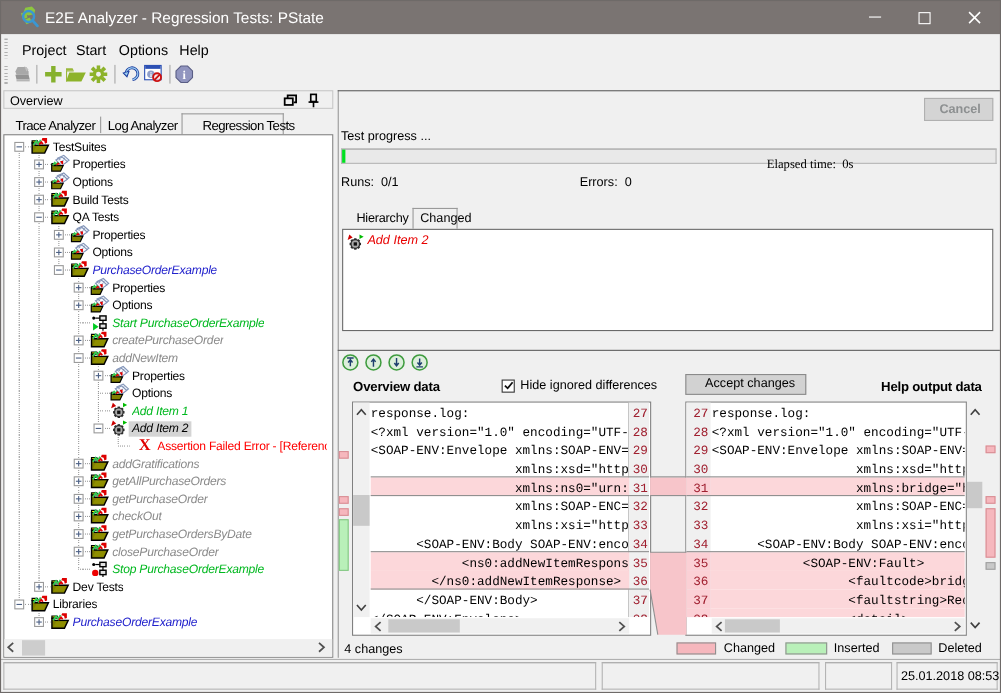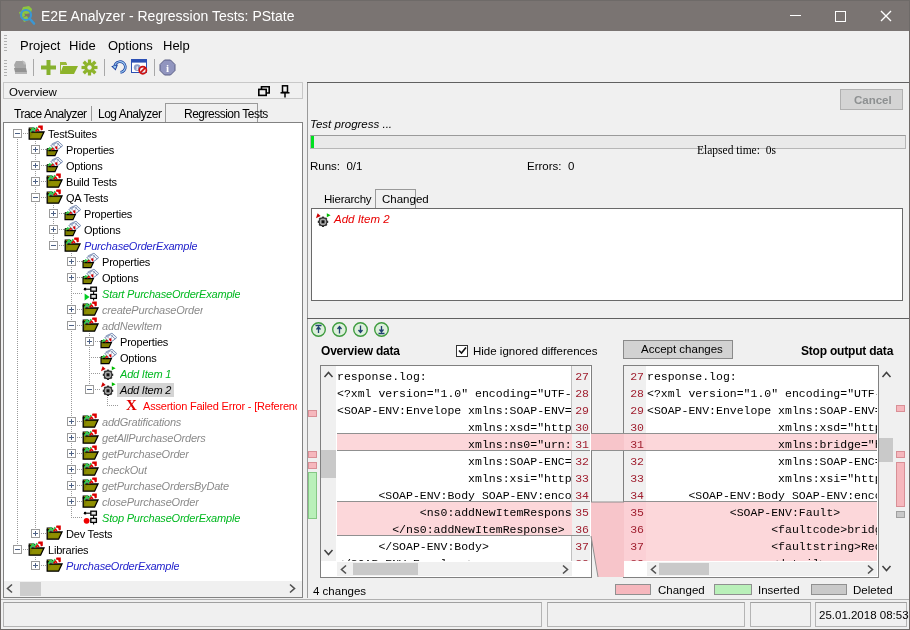--- a/index.html
+++ b/index.html
@@ -19,21 +19,21 @@
 <line x1="12.5" y1="12.5" x2="17" y2="17.5" stroke="#3b97d3" stroke-width="2.6" stroke-linecap="round"></line>
 </svg>
 <div class="txt" style="left:41px;top:8px;font-size:14px;color:#ffffff;">E2E Analyzer - Regression Tests: PState</div>
 <div class="abs" style="left:790px;top:15px;width:11px;height:1px;background:#fff;"></div>
 <div class="abs" style="left:835px;top:11px;width:9px;height:9px;border:1px solid #fff;"></div>
 <svg class="abs" style="left:880px;top:10px" width="12" height="12" viewBox="0 0 12 12">
 <path d="M1 1 L11 11 M11 1 L1 11" stroke="#fff" stroke-width="1.4"></path>
   </svg>
 <div class="abs" style="left:4px;top:35px;width:3px;height:18px;background:repeating-linear-gradient(#b0b0b0 0 1px,#f0f0f0 1px 3px);"></div>
 <div class="txt" style="left:20px;top:38px;font-size:13px;color:#000;">Project</div>
-<div class="txt" style="left:69px;top:38px;font-size:13px;color:#000;">Hide</div>
+<div class="txt" style="left:69px;top:38px;font-size:13px;color:#000;">Start</div>
 <div class="txt" style="left:108px;top:38px;font-size:13px;color:#000;">Options</div>
 <div class="txt" style="left:163px;top:38px;font-size:13px;color:#000;">Help</div>
 <div class="abs" style="left:4px;top:60px;width:3px;height:18px;background:repeating-linear-gradient(#b0b0b0 0 1px,#f0f0f0 1px 3px);"></div>
 <svg class="abs" style="left:12px;top:59px" width="17" height="17" viewBox="0 0 17 17">
 <path d="M4 2 L12 2 L14 6 L14 9 L3 9 L2 6 Z" fill="#a8a8a8"></path>
 <path d="M2 9 L14 9 L15 13 L3 13 Z" fill="#939393"></path>
 <path d="M3 13 L15 13 L15 15 L3 15 Z" fill="#b5b5b5"></path>
 <path d="M10 1 L14 4 L12 6 Z" fill="#c0c0c0"></path>
 </svg>
 <div class="abs" style="left:33px;top:59px;width:1px;height:17px;background:#a8a8a8;"></div>
@@ -490,21 +490,21 @@
 <svg class="abs" style="left:6px;top:584px" width="8" height="9" viewBox="0 0 8 9">
     <path d="M6 0.5 L1.5 4.5 L6 8.5" fill="none" stroke="#505050" stroke-width="1.6"></path>
   </svg>
 <div class="abs" style="left:20px;top:582px;width:21px;height:14px;background:#cdcdcd;"></div>
 <svg class="abs" style="left:288px;top:584px" width="8" height="9" viewBox="0 0 8 9">
     <path d="M2 0.5 L6.5 4.5 L2 8.5" fill="none" stroke="#505050" stroke-width="1.6"></path>
   </svg>
 <div class="abs" style="left:307px;top:82px;width:602px;height:1px;background:#606060;"></div>
 <div class="abs" style="left:840px;top:89px;width:63px;height:21px;background:#d4d4d4;border:1px solid #b0b0b0;box-sizing:border-box;"></div>
 <div class="txt" style="left:854px;top:94px;font-size:11.5px;color:#8d9091;font-weight:bold;">Cancel</div>
-<div class="txt" style="left:310px;top:118px;font-size:11.5px;color:#000;font-style:italic;">Test progress ...</div>
+<div class="txt" style="left:310px;top:118px;font-size:11.5px;color:#000;">Test progress ...</div>
 <div class="abs" style="left:310px;top:135px;width:596px;height:14px;background:#e9e9e9;border:1px solid #b6b6b6;border-top-color:#9a9a9a;box-sizing:border-box;"></div>
 <div class="abs" style="left:311px;top:136px;width:3px;height:12px;background:#00e020;"></div>
 <div class="txt" style="left:310px;top:160px;font-size:11.5px;color:#000;">Runs:  0/1</div>
 <div class="txt" style="left:527px;top:160px;font-size:11.5px;color:#000;">Errors:  0</div>
 <div class="txt" style="left:697px;top:144px;font-size:11.5px;color:#000;font-family:Liberation Serif, serif;">Elapsed time:  0s</div>
 <div class="txt" style="left:324px;top:193px;font-size:11.5px;letter-spacing:-0.2px;color:#000;">Hierarchy</div>
 <div class="abs" style="left:375px;top:189px;width:41px;height:19px;background:#f0f0f0;border:1px solid #9a9a9a;border-bottom:none;box-sizing:border-box;"></div>
 <div class="txt" style="left:382px;top:193px;font-size:11.5px;color:#000;">Changed</div>
 <div class="abs" style="left:311px;top:208px;width:592px;height:93px;background:#fff;border:1px solid #696969;box-sizing:border-box;"></div>
 <svg class="abs" style="left:315px;top:212px" width="16" height="16" viewBox="0 0 16 16">
@@ -542,21 +542,21 @@
     <path d="M7.5 4 L7.5 9 M5.5 7.5 L7.5 10 L9.5 7.5 M4.5 11.5 L10.5 11.5" stroke="#1f3f6f" stroke-width="1.3" fill="none"></path>
   </svg>
 <div class="txt" style="left:321px;top:344px;font-size:12px;font-weight:bold;letter-spacing:-0.2px;color:#000;">Overview data</div>
 <div class="abs" style="left:456px;top:345px;width:12px;height:12px;background:#fff;border:1px solid #333;box-sizing:border-box;"></div>
 <svg class="abs" style="left:457px;top:345px" width="11" height="11" viewBox="0 0 11 11">
     <path d="M2 5.5 L4.5 8 L9 2.5" fill="none" stroke="#111" stroke-width="1.6"></path>
   </svg>
 <div class="txt" style="left:473px;top:345px;font-size:11.5px;color:#000;">Hide ignored differences</div>
 <div class="abs" style="left:623px;top:340px;width:110px;height:19px;background:#d2d2d2;border:1px solid #8a8a8a;box-sizing:border-box;"></div>
 <div class="txt" style="left:641px;top:343px;font-size:11.5px;color:#000;">Accept changes</div>
-<div class="txt" style="left:801px;top:344px;font-size:12px;font-weight:bold;letter-spacing:-0.2px;color:#000;">Stop output data</div>
+<div class="txt" style="left:801px;top:344px;font-size:12px;font-weight:bold;letter-spacing:-0.2px;color:#000;">Help output data</div>
 <div class="abs" style="left:308px;top:410px;width:9px;height:7px;background:#f6b7bd;border:1px solid #d98f96;box-sizing:border-box;"></div>
 <div class="abs" style="left:308px;top:451px;width:9px;height:7px;background:#f6b7bd;border:1px solid #d98f96;box-sizing:border-box;"></div>
 <div class="abs" style="left:308px;top:462px;width:9px;height:7px;background:#f6b7bd;border:1px solid #d98f96;box-sizing:border-box;"></div>
 <div class="abs" style="left:308px;top:472px;width:9px;height:47px;background:#b9f0b9;border:1px solid #84c784;box-sizing:border-box;"></div>
 <div class="abs" style="left:896px;top:405px;width:9px;height:7px;background:#f6b7bd;border:1px solid #d98f96;box-sizing:border-box;"></div>
 <div class="abs" style="left:896px;top:451px;width:9px;height:7px;background:#f6b7bd;border:1px solid #d98f96;box-sizing:border-box;"></div>
 <div class="abs" style="left:896px;top:462px;width:9px;height:45px;background:#f6b7bd;border:1px solid #d98f96;box-sizing:border-box;"></div>
 <div class="abs" style="left:896px;top:511px;width:9px;height:7px;background:#c8c8c8;border:1px solid #a0a0a0;box-sizing:border-box;"></div>
 <div class="abs" style="left:320px;top:365px;width:272px;height:213px;background:#fff;border:1px solid #808080;box-sizing:border-box;"></div>
 <div class="abs" style="left:623px;top:365px;width:256px;height:213px;background:#fff;border:1px solid #808080;box-sizing:border-box;"></div>

